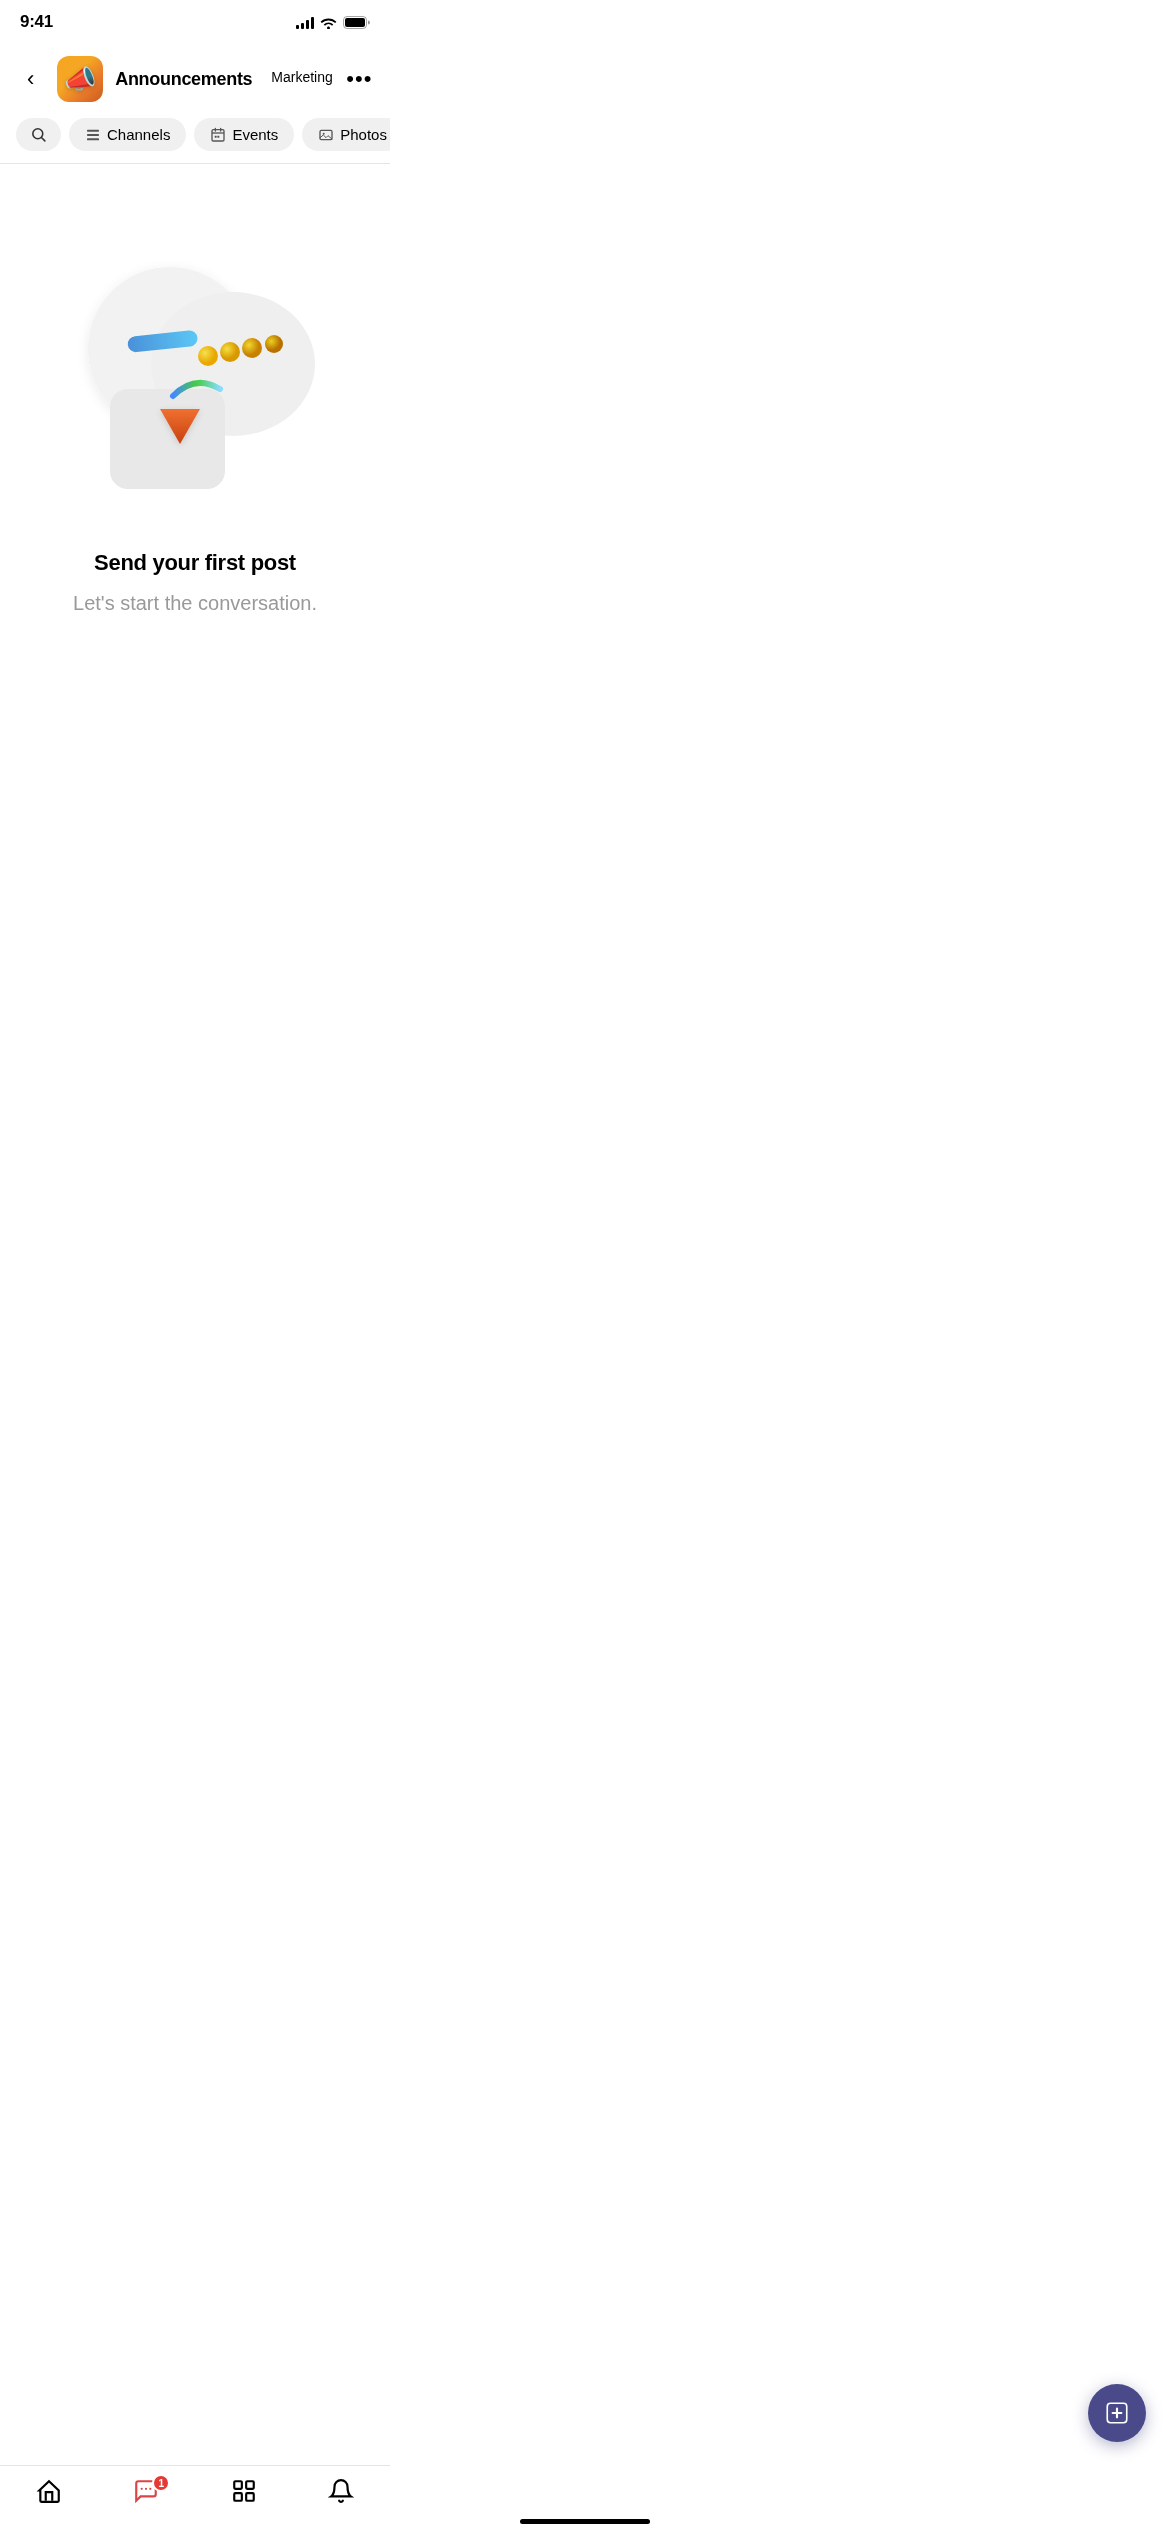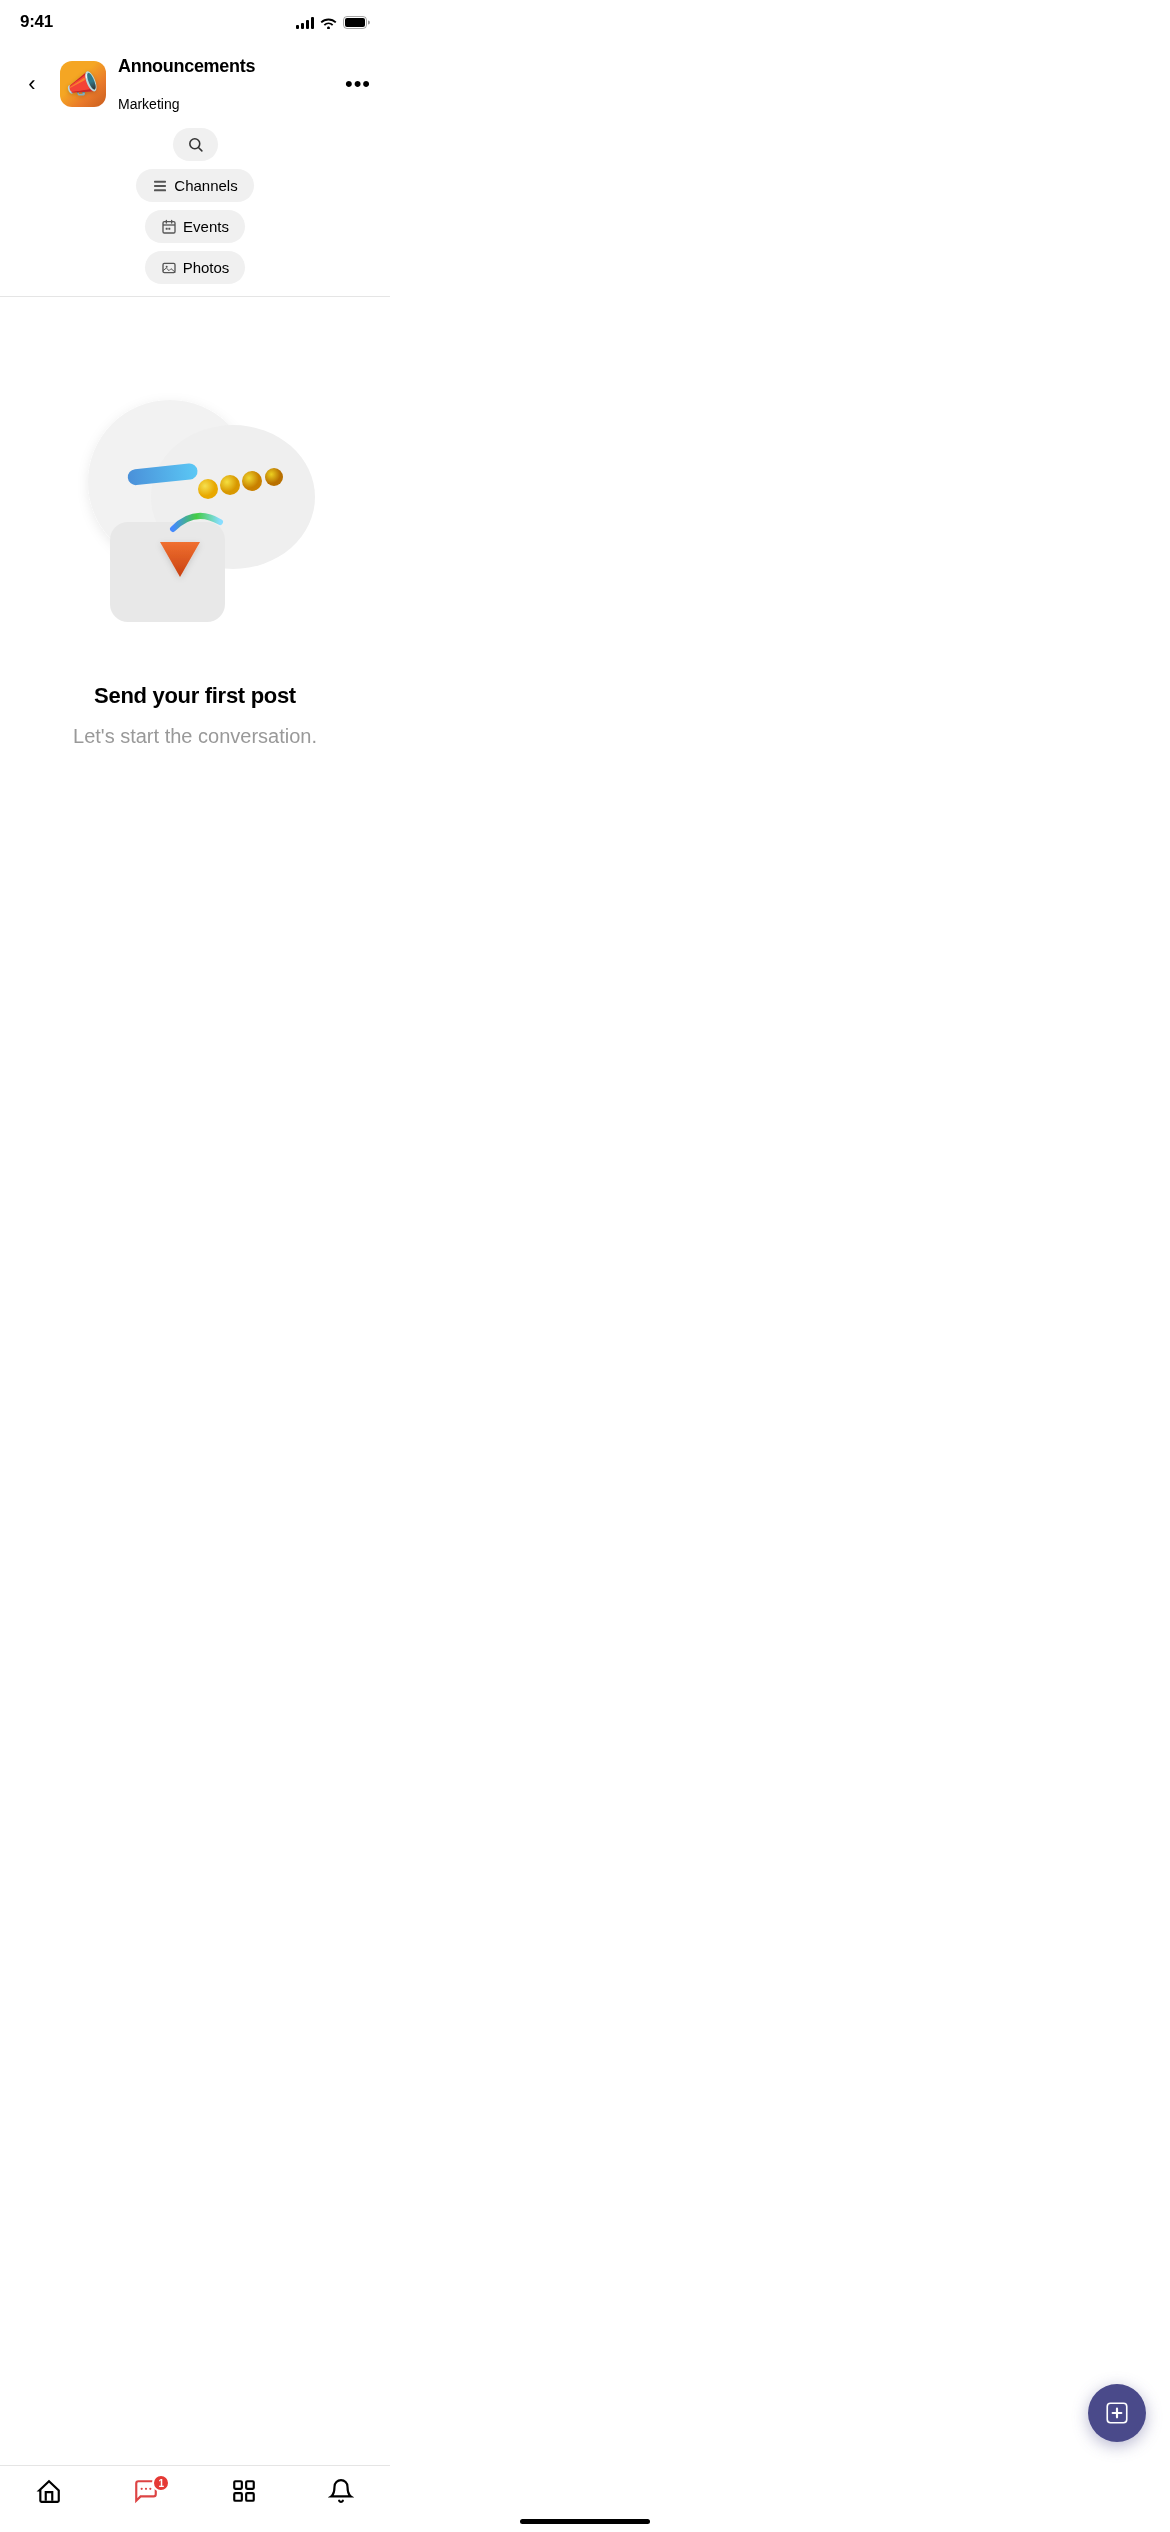--- a/index.html
+++ b/index.html
@@ -88,21 +88,20 @@
     }
 
     .megaphone-emoji {
       font-size: 26px;
       filter: drop-shadow(0px 1px 2px rgba(0,0,0,0.2));
     }
 
     .header-text {
       flex: 1;
       display: flex;
-      flex-direction: column;
       gap: 19px;
     }
 
     .header-title {
       font-size: 18px;
       font-weight: 600;
       color: #000;
       letter-spacing: -0.3px;
     }
 
@@ -129,21 +128,20 @@
     }
 
     
     .filter-tabs {
       display: flex;
       align-items: center;
       padding: 6px 16px 12px;
       gap: 8px;
       overflow-x: auto;
       scrollbar-width: none;
-      flex-direction: column;
     }
 
     .filter-tabs::-webkit-scrollbar { display: none; }
 
     .filter-tab {
       display: flex;
       align-items: center;
       gap: 6px;
       padding: 8px 16px;
       border-radius: 50px;

